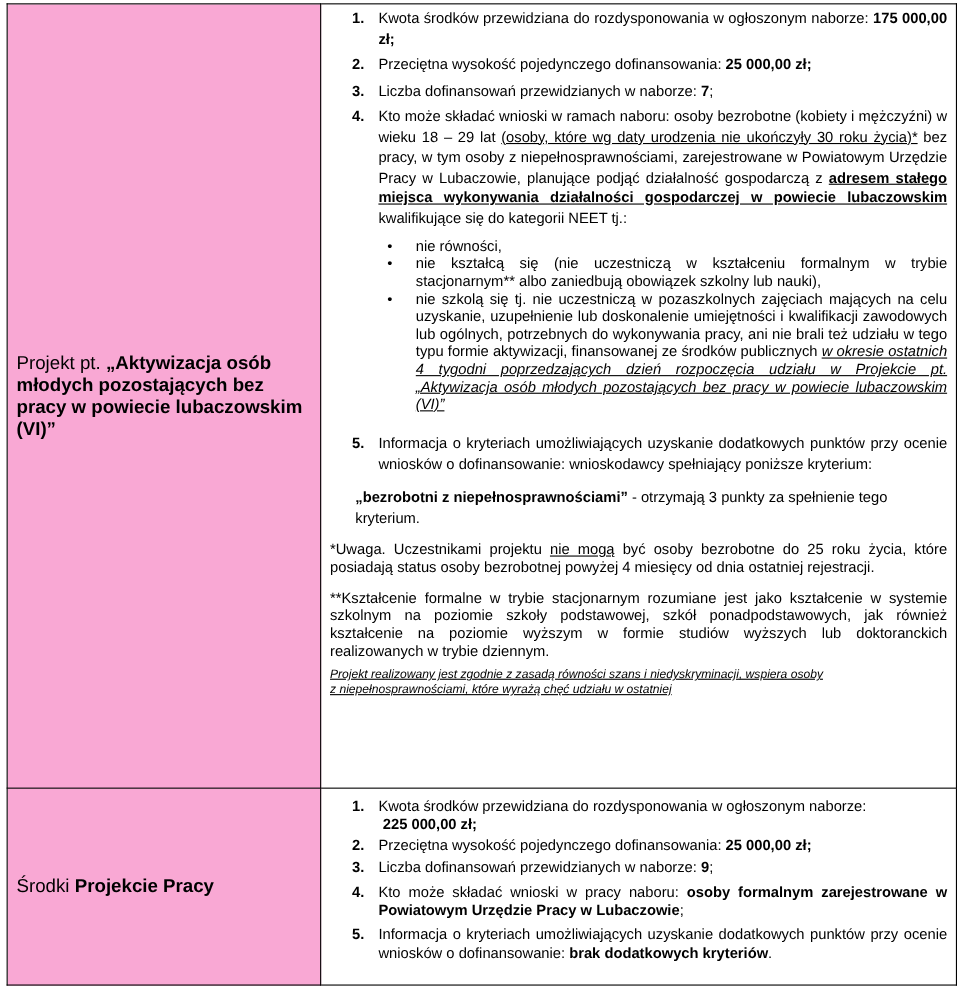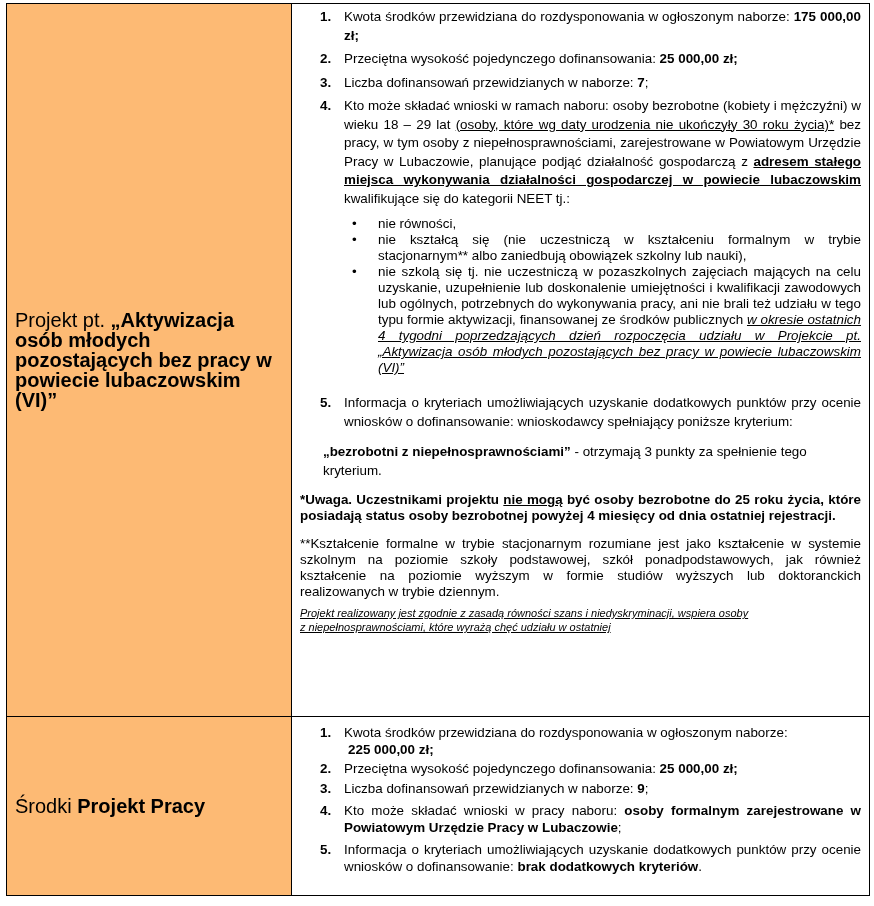--- a/index.html
+++ b/index.html
@@ -9,38 +9,38 @@
       font-size: 13.4px;
     }
     table.doc {
       position: absolute; left: 6px; top: 3px;
       width: 864px;
       border-collapse: collapse;
       table-layout: fixed;
     }
     table.doc td { border: 1.5px solid #000; vertical-align: top; padding: 0; }
     td.label {
-      width: 266px; background: #fdba74; vertical-align: middle !important;
-      padding: 0 10px 0 8px !important; font-size: 20px; line-height: 20px;
+      width: 266px; background: #f9a8d4; vertical-align: middle !important;
+      padding: 0 10px 0 8px !important; font-size: 17px; line-height: 20px;
     }
     td.content { padding: 4px 8px 0 28px !important; }
     .row1 td { height: 708px; }
     .row2 td { height: 170px; }
     b { font-weight: bold; }
     ol.items { margin: 0; padding: 0; list-style: none; }
     ol.items > li { position: relative; padding-left: 24px; line-height: 18.5px; margin-bottom: 5px; text-align: justify; }
     ol.items > li .num { position: absolute; left: 0; top: 0; font-weight: bold; }
     ul.neet { list-style: none; margin: 8px 0 0 0; padding: 0; }
     ul.neet li { position: relative; padding-left: 34px; line-height: 16px; text-align: justify; }
     ul.neet li .bullet { position: absolute; left: 8px; top: 0; }
     .u { text-decoration: underline; }
     .i { font-style: italic; text-decoration: underline; }
     .criterion { margin: 12px 0 12px 3px; line-height: 18.5px; padding-right: 30px; }
     .note { margin-top: 8px; margin-left: -20px; line-height: 16px; text-align: justify; }
-    .note .warn { font-weight: bold; }
+    .note .warn { font-weight: normal; }
     .note .formal { margin-top: 12px; }
     .footnote { margin: 6px 0 0 -20px; font-style: italic; font-size: 11px; line-height: 14px; text-decoration: underline; }
     .row2 ol.items > li { margin-bottom: 3px; line-height: 16.5px; }
     .row2 td.content { padding-top: 8px !important; }
     .indent-amount { display: inline-block; padding-left: 4px; }
   </style>
 </head>
 <body>
 
 <table class="doc">
@@ -87,21 +87,21 @@
         <div class="formal">**Kształcenie formalne w trybie stacjonarnym rozumiane jest jako kształcenie w systemie szkolnym na poziomie szkoły podstawowej, szkół ponadpodstawowych, jak również kształcenie na poziomie wyższym w formie studiów wyższych lub doktoranckich realizowanych w trybie dziennym.</div>
       </div>
       <div class="footnote">
         <div>Projekt realizowany jest zgodnie z zasadą równości szans i niedyskryminacji, wspiera osoby</div>
         <div>z niepełnosprawnościami, które wyrażą chęć udziału w ostatniej</div>
       </div>
     </td>
   </tr>
   <tr class="row2">
     <td class="label">
-      <span>Środki </span><b>Projekt Pracy</b>
+      <span>Środki </span><b>Projekcie Pracy</b>
     </td>
     <td class="content">
       <ol class="items">
         <li>
           <span class="num">1.</span>
           <span>Kwota środków przewidziana do rozdysponowania w ogłoszonym naborze:</span><br><b class="indent-amount">225 000,00 zł;</b>
         </li>
         <li>
           <span class="num">2.</span>
           <span>Przeciętna wysokość pojedynczego dofinansowania: </span><b>25 000,00 zł;</b>

